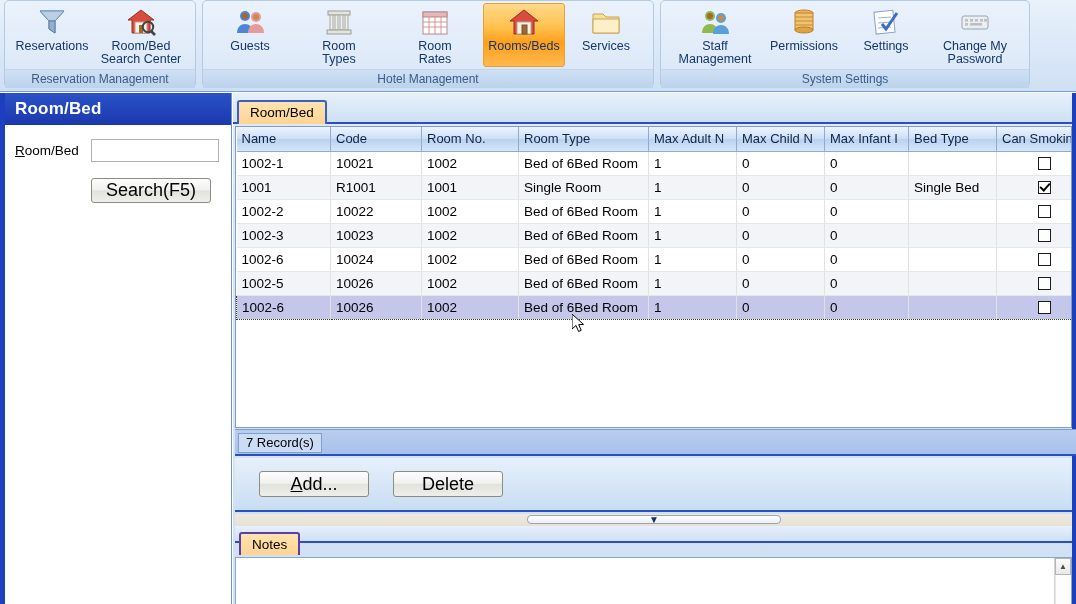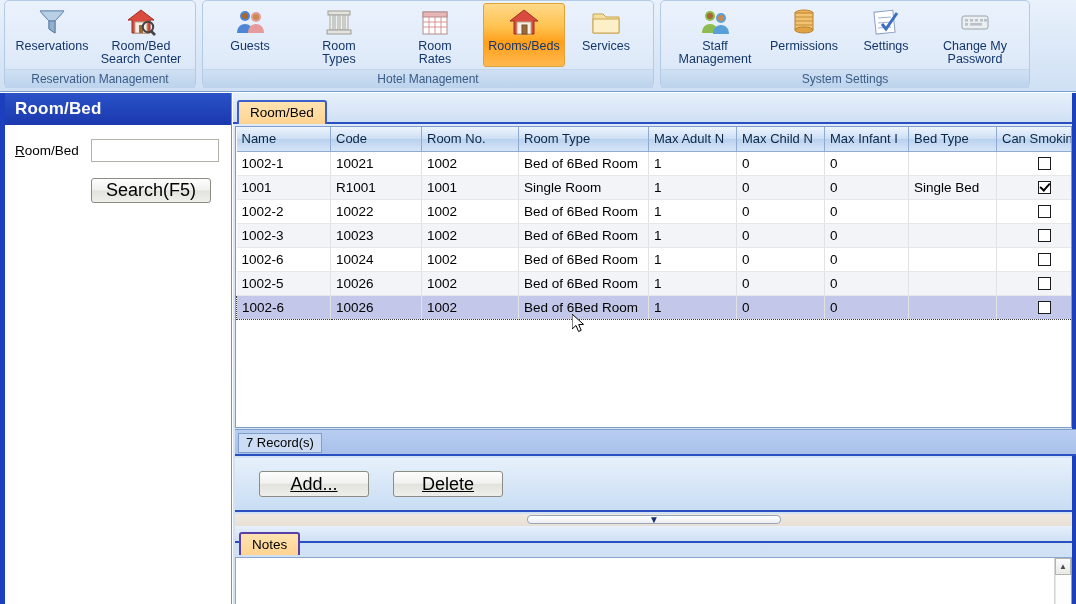--- a/index.html
+++ b/index.html
@@ -147,21 +147,21 @@
   }
   .reccount {
     display: inline-block; margin: 3px 0 0 3px;
     background: #ccdcf4; border: 1px solid #7f9fc9;
     font-size: 13px; color: #000; padding: 1px 7px 2px 7px;
   }
   .btnband {
     position: absolute; left: 2px; top: 365px; width: 837px; height: 54px;
     background: linear-gradient(to bottom,#e7f0fb 0%,#c9ddf3 100%);
     border-bottom: 2px solid #2a4fc0;
-    display: flex; align-items: center; padding-left: 24px; gap: 24px; text-decoration: underline;
+    display: flex; align-items: center; padding-left: 24px; gap: 24px;
   }
   .actbtn { width: 110px; height: 26px; }
 
   
   .splitter {
     position: absolute; left: 2px; top: 421px; width: 837px; height: 12px;
     background: linear-gradient(to bottom,#efe9e1 0%,#e8e0d6 100%);
   }
   .splitgrip {
     position: absolute; left: 292px; top: 1px; width: 254px; height: 9px;

